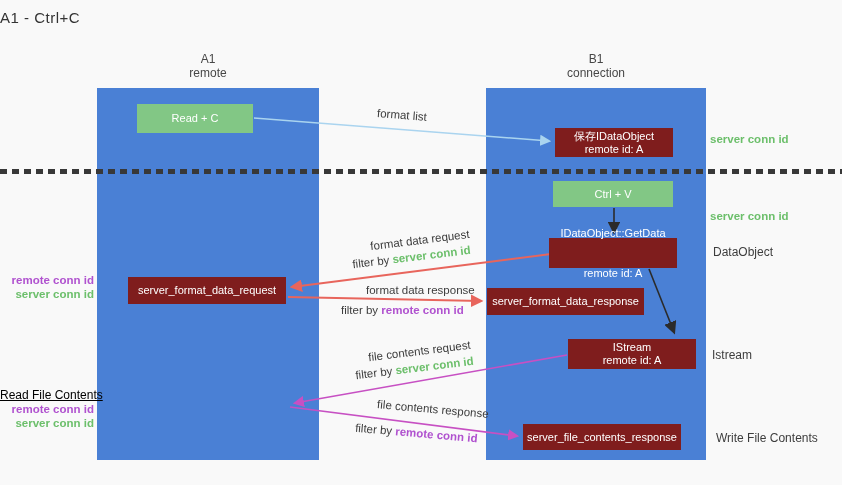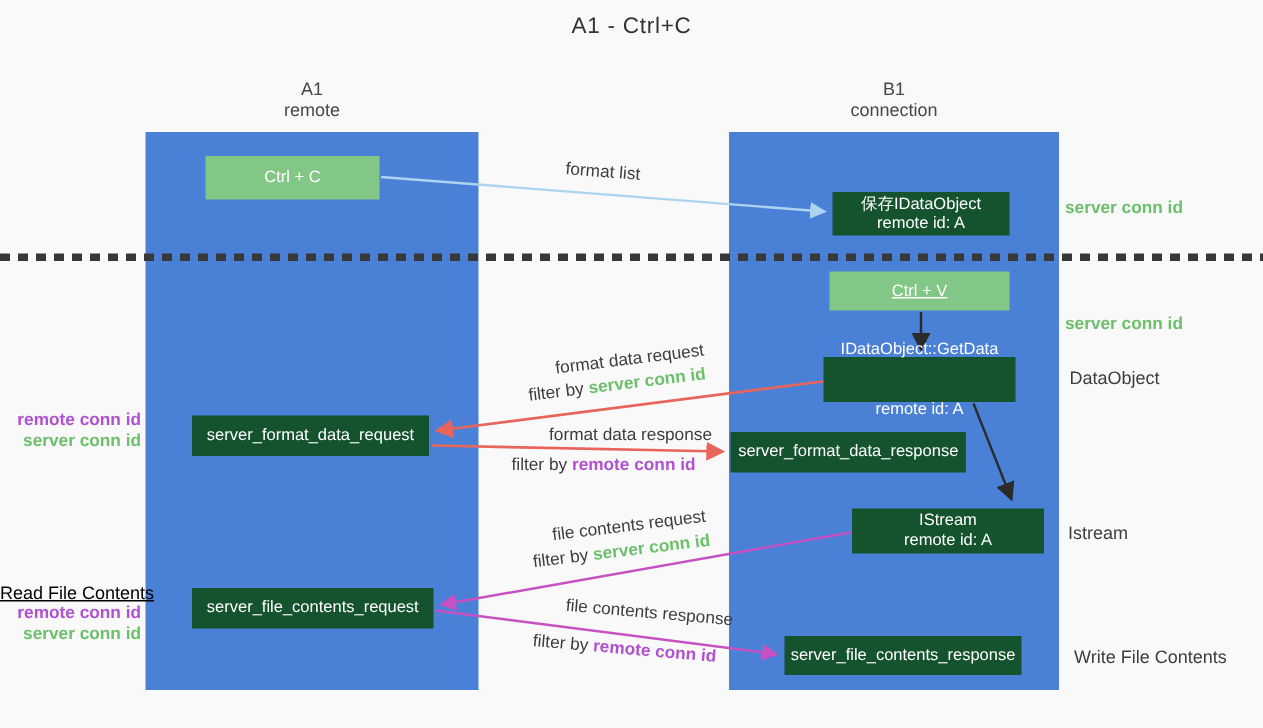--- a/index.html
+++ b/index.html
@@ -2,33 +2,33 @@
 <html><head>
 <meta charset="utf-8">
 <style>
   html,body{margin:0;padding:0;background:#f9f9f9;}
   .canvas{
     position:relative;width:842px;height:485px;overflow:hidden;
     background:#f9f9f9;
     font-family:"Liberation Sans","DejaVu Sans",sans-serif;
     color:#3d3d3d;
   }
-  .title{position:absolute;left:0;right:0;top:8px;text-align:center;
+  .title{position:absolute;left:0;right:0;top:8px;text-align:left;
          font-size:15px;line-height:20px;color:#333;letter-spacing:.5px;}
   .col-header{position:absolute;top:52px;text-align:center;font-size:12px;line-height:14px;color:#474747;}
   .lane{position:absolute;top:88px;height:372px;background:#4a80d5;z-index:1;}
   .lane-left{left:97px;width:222px;}
   .lane-right{left:486px;width:220px;}
   .divider{position:absolute;left:0;top:169px;width:842px;height:5px;z-index:5;
     background:repeating-linear-gradient(90deg,#383838 0 7px,transparent 7px 12px);}
   .arrows{position:absolute;left:0;top:0;width:842px;height:485px;z-index:3;pointer-events:none;}
   .node{position:absolute;z-index:4;display:flex;flex-direction:column;align-items:center;justify-content:center;
         color:#fff;font-size:11px;line-height:13px;text-align:center;box-sizing:border-box;}
   .green-node{background:#82c785;}
-  .orange-node{background:#14532d;}
+  .orange-node{background:#7f1d1d;}
   .lbl{position:absolute;z-index:6;font-size:11.5px;color:#3d3d3d;white-space:nowrap;}
   .green-t{color:#6cbf6b;font-weight:bold;}
   .purple-t{color:#b052cf;font-weight:bold;}
   .side-left{position:absolute;left:0;width:94px;text-align:right;z-index:6;font-size:11.5px;line-height:14px;white-space:nowrap;}
   .side-right{position:absolute;z-index:6;font-size:11.5px;white-space:nowrap;}
 </style>
 </head>
 <body>
 
 <div class="canvas">
@@ -69,29 +69,29 @@
     <path d="M254,118 L549,141" stroke="#aad4ef" stroke-width="1.6" fill="none" marker-end="url(#mk-blue)"></path>
     <path d="M614,208 L614,232" stroke="#2b2b2b" stroke-width="1.6" fill="none" marker-end="url(#mk-black)"></path>
     <path d="M649,269 L674,332" stroke="#2b2b2b" stroke-width="1.6" fill="none" marker-end="url(#mk-black)"></path>
     <path d="M551,254 L292,287" stroke="#e8655c" stroke-width="1.8" fill="none" marker-end="url(#mk-red)"></path>
     <path d="M288,297 L481,301" stroke="#e8655c" stroke-width="1.8" fill="none" marker-end="url(#mk-red)"></path>
     <path d="M567,355 L295,403" stroke="#c750c3" stroke-width="1.6" fill="none" marker-end="url(#mk-magenta)"></path>
     <path d="M290,407 L517,436" stroke="#c750c3" stroke-width="1.6" fill="none" marker-end="url(#mk-magenta)"></path>
   </svg>
 
   <div class="node green-node" style="left:137px;top:104px;width:116px;height:29px;">
-    <span>Ctrl + C</span>
+    <span>Read + C</span>
   </div>
 
   <div class="node orange-node" style="left:555px;top:128px;width:118px;height:29px;">
     <span>保存IDataObject</span>
     <span>remote id: A</span>
   </div>
 
-  <div class="node green-node" style="left:553px;top:181px;width:120px;height:26px;text-decoration:underline;">
+  <div class="node green-node" style="left:553px;top:181px;width:120px;height:26px;">
     <span>Ctrl + V</span>
   </div>
 
   <div class="node orange-node" style="left:549px;top:238px;width:128px;height:30px;gap:27px;">
     <span>IDataObject::GetData</span>
     <span>remote id: A</span>
   </div>
 
   <div class="node orange-node" style="left:128px;top:277px;width:158px;height:27px;">
     <span>server_format_data_request</span>
@@ -99,23 +99,20 @@
 
   <div class="node orange-node" style="left:487px;top:288px;width:157px;height:27px;">
     <span>server_format_data_response</span>
   </div>
 
   <div class="node orange-node" style="left:568px;top:339px;width:128px;height:30px;">
     <span>IStream</span>
     <span>remote id: A</span>
   </div>
 
-  <div class="node orange-node" style="left:128px;top:392px;width:161px;height:27px;">
-    <span>server_file_contents_request</span>
-  </div>
 
   <div class="node orange-node" style="left:523px;top:424px;width:158px;height:26px;">
     <span>server_file_contents_response</span>
   </div>
 
   <div class="lbl" style="left:377px;top:109px;transform:rotate(4.5deg);">format list</div>
 
   <div class="lbl" style="left:370px;top:234px;transform:rotate(-7deg);">format data request</div>
   <div class="lbl" style="left:352px;top:251px;transform:rotate(-7deg);">
     <span>filter by</span>

